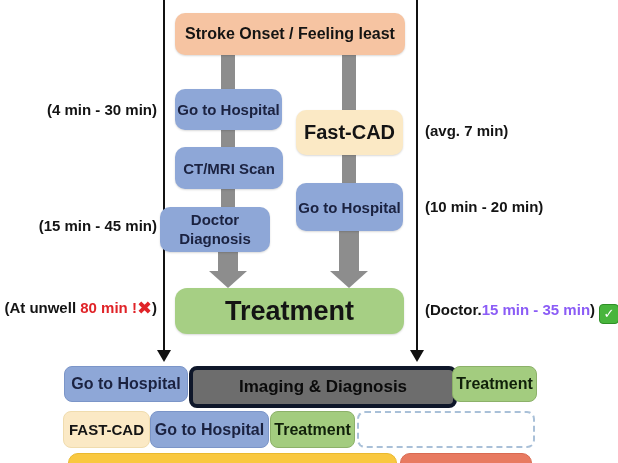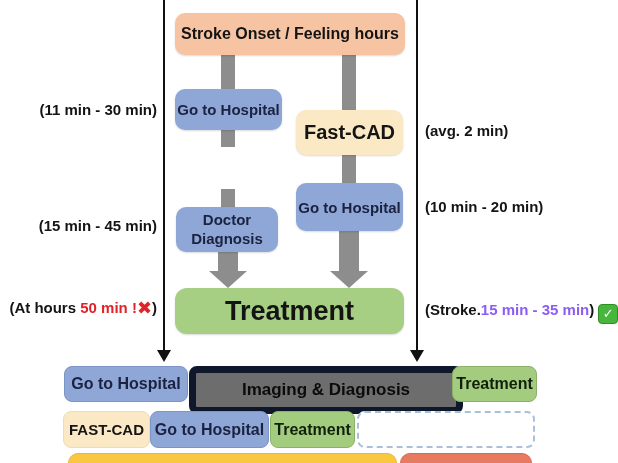--- a/index.html
+++ b/index.html
@@ -25,21 +25,21 @@
   
   .anno{font-size:15px;white-space:nowrap;}
   .anno.right-align{text-align:right;}
   .red-text{color:#e02328;}
   .green-text{color:#8b5cf6;}
   .xmark{color:#e02328;font-size:18px;vertical-align:-1px;}
   .checkbox{display:inline-flex;align-items:center;justify-content:center;width:18px;height:18px;border-radius:4px;background:#48b53c;border:1px solid #2f8f27;color:#fff;font-size:13px;vertical-align:-3px;margin-left:4px;}
   
   .tl{display:flex;align-items:center;justify-content:center;border-radius:8px;font-size:16px;}
   .tl-blue{background:#8EA7D7;border:1px solid #7b95c8;color:#1b2240;}
-  .tl-gray{background:#6d6d6d;border:7px solid #0f172a;color:#0b0b0b;}
+  .tl-gray{background:#6d6d6d;border:4px solid #0f172a;color:#0b0b0b;}
   .tl-green{background:#A3CC7F;border:1px solid #8cb169;color:#10200a;}
   .tl-cream{background:#FBE9C5;border:1px solid #f0dcae;color:#141414;}
   .tl-dashed{background:#ffffff;border:2px dashed #a9c0d8;border-radius:8px;}
   .tl-yellow{background:#F9C840;border:1px solid #eab92f;border-radius:10px;}
   .tl-red{background:#E87A61;border:1px solid #d96a52;border-radius:10px;}
 </style>
 </head>
 <body>
 
 <div id="canvas">
@@ -53,59 +53,62 @@
   <div class="abs conn" style="left:221px;top:130px;height:17px;"></div>
   <div class="abs conn" style="left:221px;top:189px;height:18px;"></div>
   <div class="abs shaft" style="left:218px;top:252px;height:20px;"></div>
   <div class="abs bigarrow" style="left:209px;top:271px;"></div>
   <div class="abs conn" style="left:342px;top:55px;height:55px;"></div>
   <div class="abs conn" style="left:342px;top:155px;height:28px;"></div>
   <div class="abs shaft" style="left:339px;top:231px;height:41px;"></div>
   <div class="abs bigarrow" style="left:330px;top:271px;"></div>
 
   <div class="abs fbox peach" style="left:175px;top:13px;width:230px;height:42px;font-size:16px;">
-    <span>Stroke Onset / Feeling hours</span>
+    <span>Stroke Onset / Feeling least</span>
   </div>
 
   <div class="abs fbox blue" style="left:175px;top:89px;width:107px;height:41px;font-size:15px;">
     <span>Go to Hospital</span>
   </div>
-  <div class="abs fbox blue" style="left:176px;top:207px;width:102px;height:45px;font-size:15px;line-height:1.25;padding:16px 14px;box-sizing:border-box;">
+  <div class="abs fbox blue" style="left:175px;top:147px;width:108px;height:42px;font-size:15px;">
+    <span>CT/MRI Scan</span>
+  </div>
+  <div class="abs fbox blue" style="left:160px;top:207px;width:110px;height:45px;font-size:15px;line-height:1.25;padding:16px 14px;box-sizing:border-box;">
     <span>Doctor Diagnosis</span>
   </div>
 
   <div class="abs fbox cream" style="left:296px;top:110px;width:107px;height:45px;font-size:20px;">
     <span>Fast-CAD</span>
   </div>
   <div class="abs fbox blue" style="left:296px;top:183px;width:107px;height:48px;font-size:15px;">
     <span>Go to Hospital</span>
   </div>
 
   <div class="abs fbox greenbox" style="left:175px;top:288px;width:229px;height:46px;font-size:27px;border-radius:12px;">
     <span>Treatment</span>
   </div>
 
   <div class="abs anno right-align" style="right:461px;top:101px;">
-    <span>(11 min - 30 min)</span>
+    <span>(4 min - 30 min)</span>
   </div>
   <div class="abs anno right-align" style="right:461px;top:217px;margin-left:8px;">
     <span>(15 min - 45 min)</span>
   </div>
   <div class="abs anno right-align" style="right:461px;top:297px;">
-    <span>(At hours </span><span class="red-text">50 min !</span><span class="xmark">✖</span><span>)</span>
+    <span>(At unwell </span><span class="red-text">80 min !</span><span class="xmark">✖</span><span>)</span>
   </div>
 
   <div class="abs anno" style="left:425px;top:122px;">
-    <span>(avg. 2 min)</span>
+    <span>(avg. 7 min)</span>
   </div>
   <div class="abs anno" style="left:425px;top:198px;">
     <span>(10 min - 20 min)</span>
   </div>
   <div class="abs anno" style="left:425px;top:301px;">
-    <span>(Stroke.</span><span class="green-text">15 min - 35 min</span><span>)</span><span class="checkbox">✓</span>
+    <span>(Doctor.</span><span class="green-text">15 min - 35 min</span><span>)</span><span class="checkbox">✓</span>
   </div>
 
   <div class="abs tl tl-blue" style="left:64px;top:366px;width:122px;height:34px;">
     <span>Go to Hospital</span>
   </div>
   <div class="abs tl tl-gray" style="left:189px;top:366px;width:260px;height:34px;font-size:17px;">
     <span>Imaging &amp; Diagnosis</span>
   </div>
   <div class="abs tl tl-green" style="left:452px;top:366px;width:83px;height:34px;">
     <span>Treatment</span>

